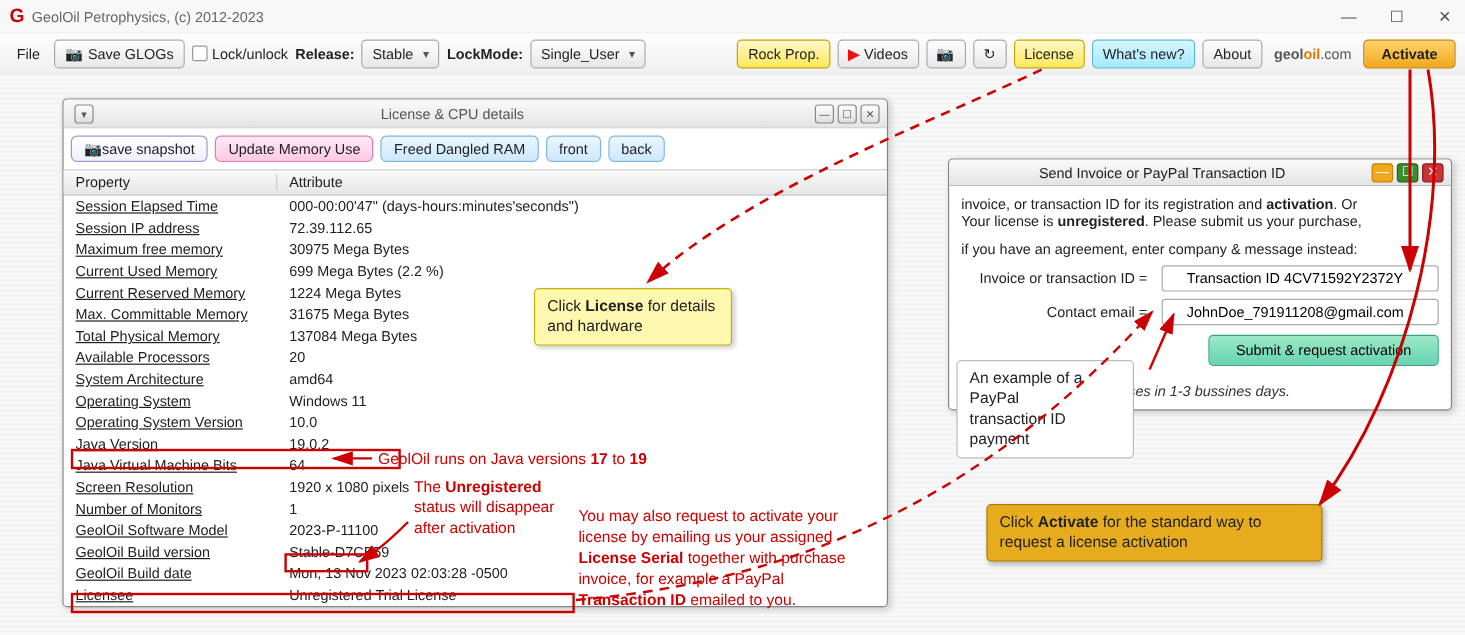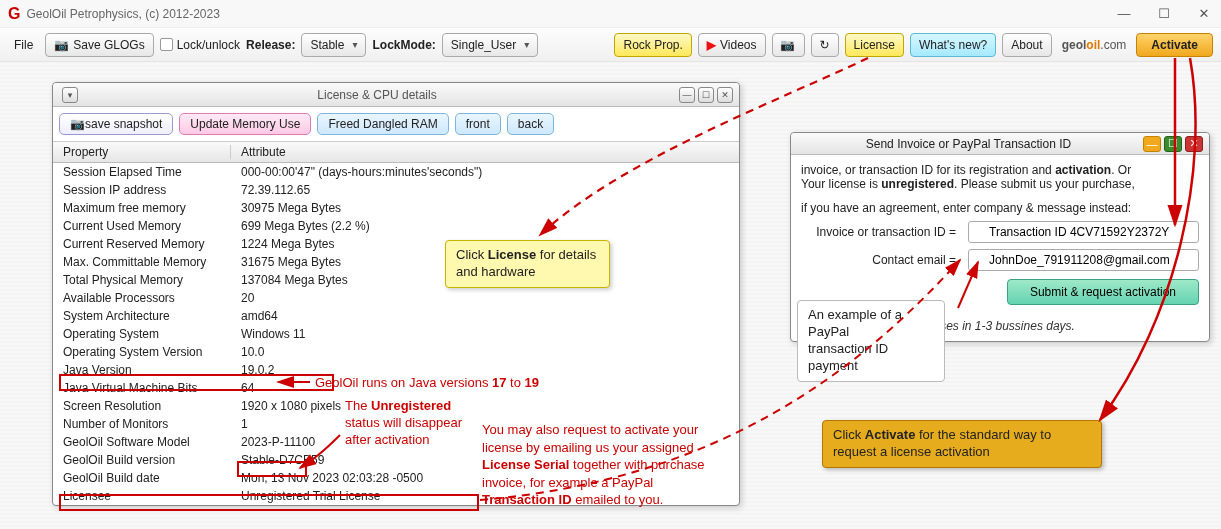--- a/index.html
+++ b/index.html
@@ -63,21 +63,21 @@
   .pill.blue { background:linear-gradient(#eaf6ff,#cde8ff); border-color:#7bb5e0; }
 
   .tbl-head {
     display:flex; background:linear-gradient(#fafafa,#e6e6e6);
     border-top:1px solid #ccc; border-bottom:1px solid #bbb; height:22px; align-items:center; font-weight:normal;
   }
   .tbl-head .c1 { width:178px; padding-left:10px; border-right:1px solid #ccc;}
   .tbl-head .c2 { flex:1; padding-left:10px;}
   .rows { max-height:360px; overflow:hidden; }
   .row { display:flex; height:18px; align-items:center; }
-  .row .c1 { width:178px; padding-left:10px; white-space:nowrap;}
+  .row .c1 { width:178px; padding-left:10px; white-space:nowrap;text-decoration:underline;}
   .row .c2 { flex:1; padding-left:10px; white-space:nowrap;}
 
   
   .sp-head { background:linear-gradient(#fafafa,#e4e4e4); height:22px; display:flex; align-items:center; padding:0 6px; border-bottom:1px solid #bbb; border-radius:4px 4px 0 0;}
   .sp-head .title { flex:1; text-align:center; }
   .sp-head .wb { width:18px; height:16px; border-radius:3px; margin-left:3px; display:flex; align-items:center; justify-content:center; color:#fff; font-size:11px;}
   .wb.min { background:#f0a81d; border:1px solid #c78300;}
   .wb.max { background:#3a8d2e; border:1px solid #256219;}
   .wb.close { background:#c33; border:1px solid #822;}
   .sp-body { padding:8px 10px; font-size:12px; color:#222; position:relative; }

